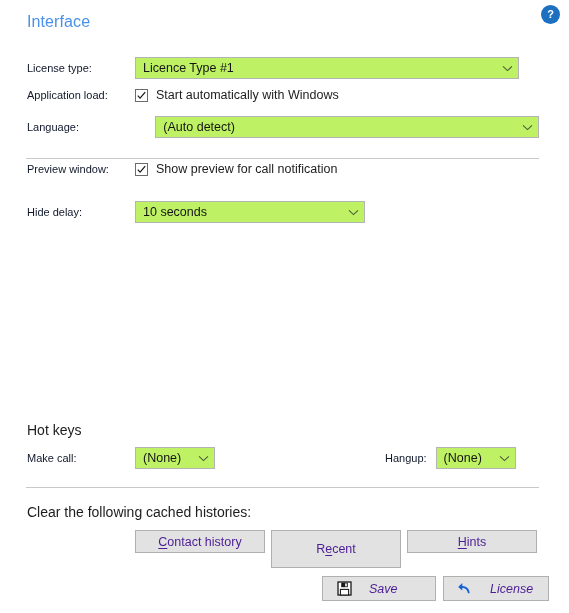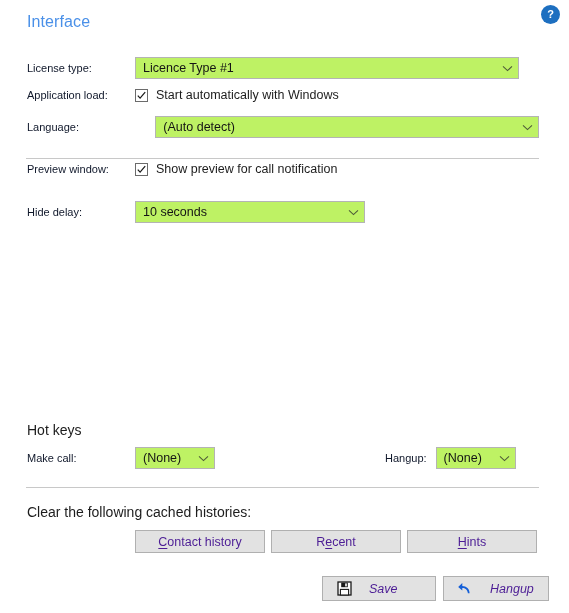--- a/index.html
+++ b/index.html
@@ -255,21 +255,21 @@
     </div>
   </div>
 
   <div class="sep" style="top:487px;"></div>
 
   <div class="static-text" style="left:27px; top:504px;">Clear the following cached histories:</div>
 
   <div class="btn" style="position:absolute; left:135px; top:530px; width:130px; height:23px;">
     <span><span class="ul">C</span>ontact history</span>
   </div>
-  <div class="btn" style="position:absolute; left:271px; top:530px; width:130px; height:23px;">
+  <div class="btn" style="position:absolute; left:271px; top:530px; width:130px; height:38px;">
     <span>R<span class="ul">e</span>cent</span>
   </div>
   <div class="btn" style="position:absolute; left:407px; top:530px; width:130px; height:23px;">
     <span><span class="ul">H</span>ints</span>
   </div>
 
   <div class="btn icon-btn" style="position:absolute; left:322px; top:576px; width:114px; height:25px;">
     <span class="bicon">
       <svg width="15" height="15" viewBox="0 0 15 15">
         <rect x="1" y="1" width="13" height="13" fill="#ffffff" stroke="#1a1a1a" stroke-width="1.3"></rect>
@@ -279,16 +279,16 @@
       </svg>
     </span>
     <span class="blabel-ico">Save</span>
   </div>
   <div class="btn icon-btn" style="position:absolute; left:443px; top:576px; width:106px; height:25px;">
     <span class="bicon">
       <svg width="16" height="15" viewBox="0 0 16 15">
         <path d="M12.6 12.3 C12.6 7.6 9.4 5.0 5.3 4.9 L5.3 2.0 L1.2 6.0 L5.3 9.6 L5.3 7.0 C8.2 7.1 10.4 8.6 10.9 12.3 Z" fill="#1660d8"></path>
       </svg>
     </span>
-    <span class="blabel-ico">Hangup</span>
+    <span class="blabel-ico">License</span>
   </div>
 
 </div>
 
 </body></html>

